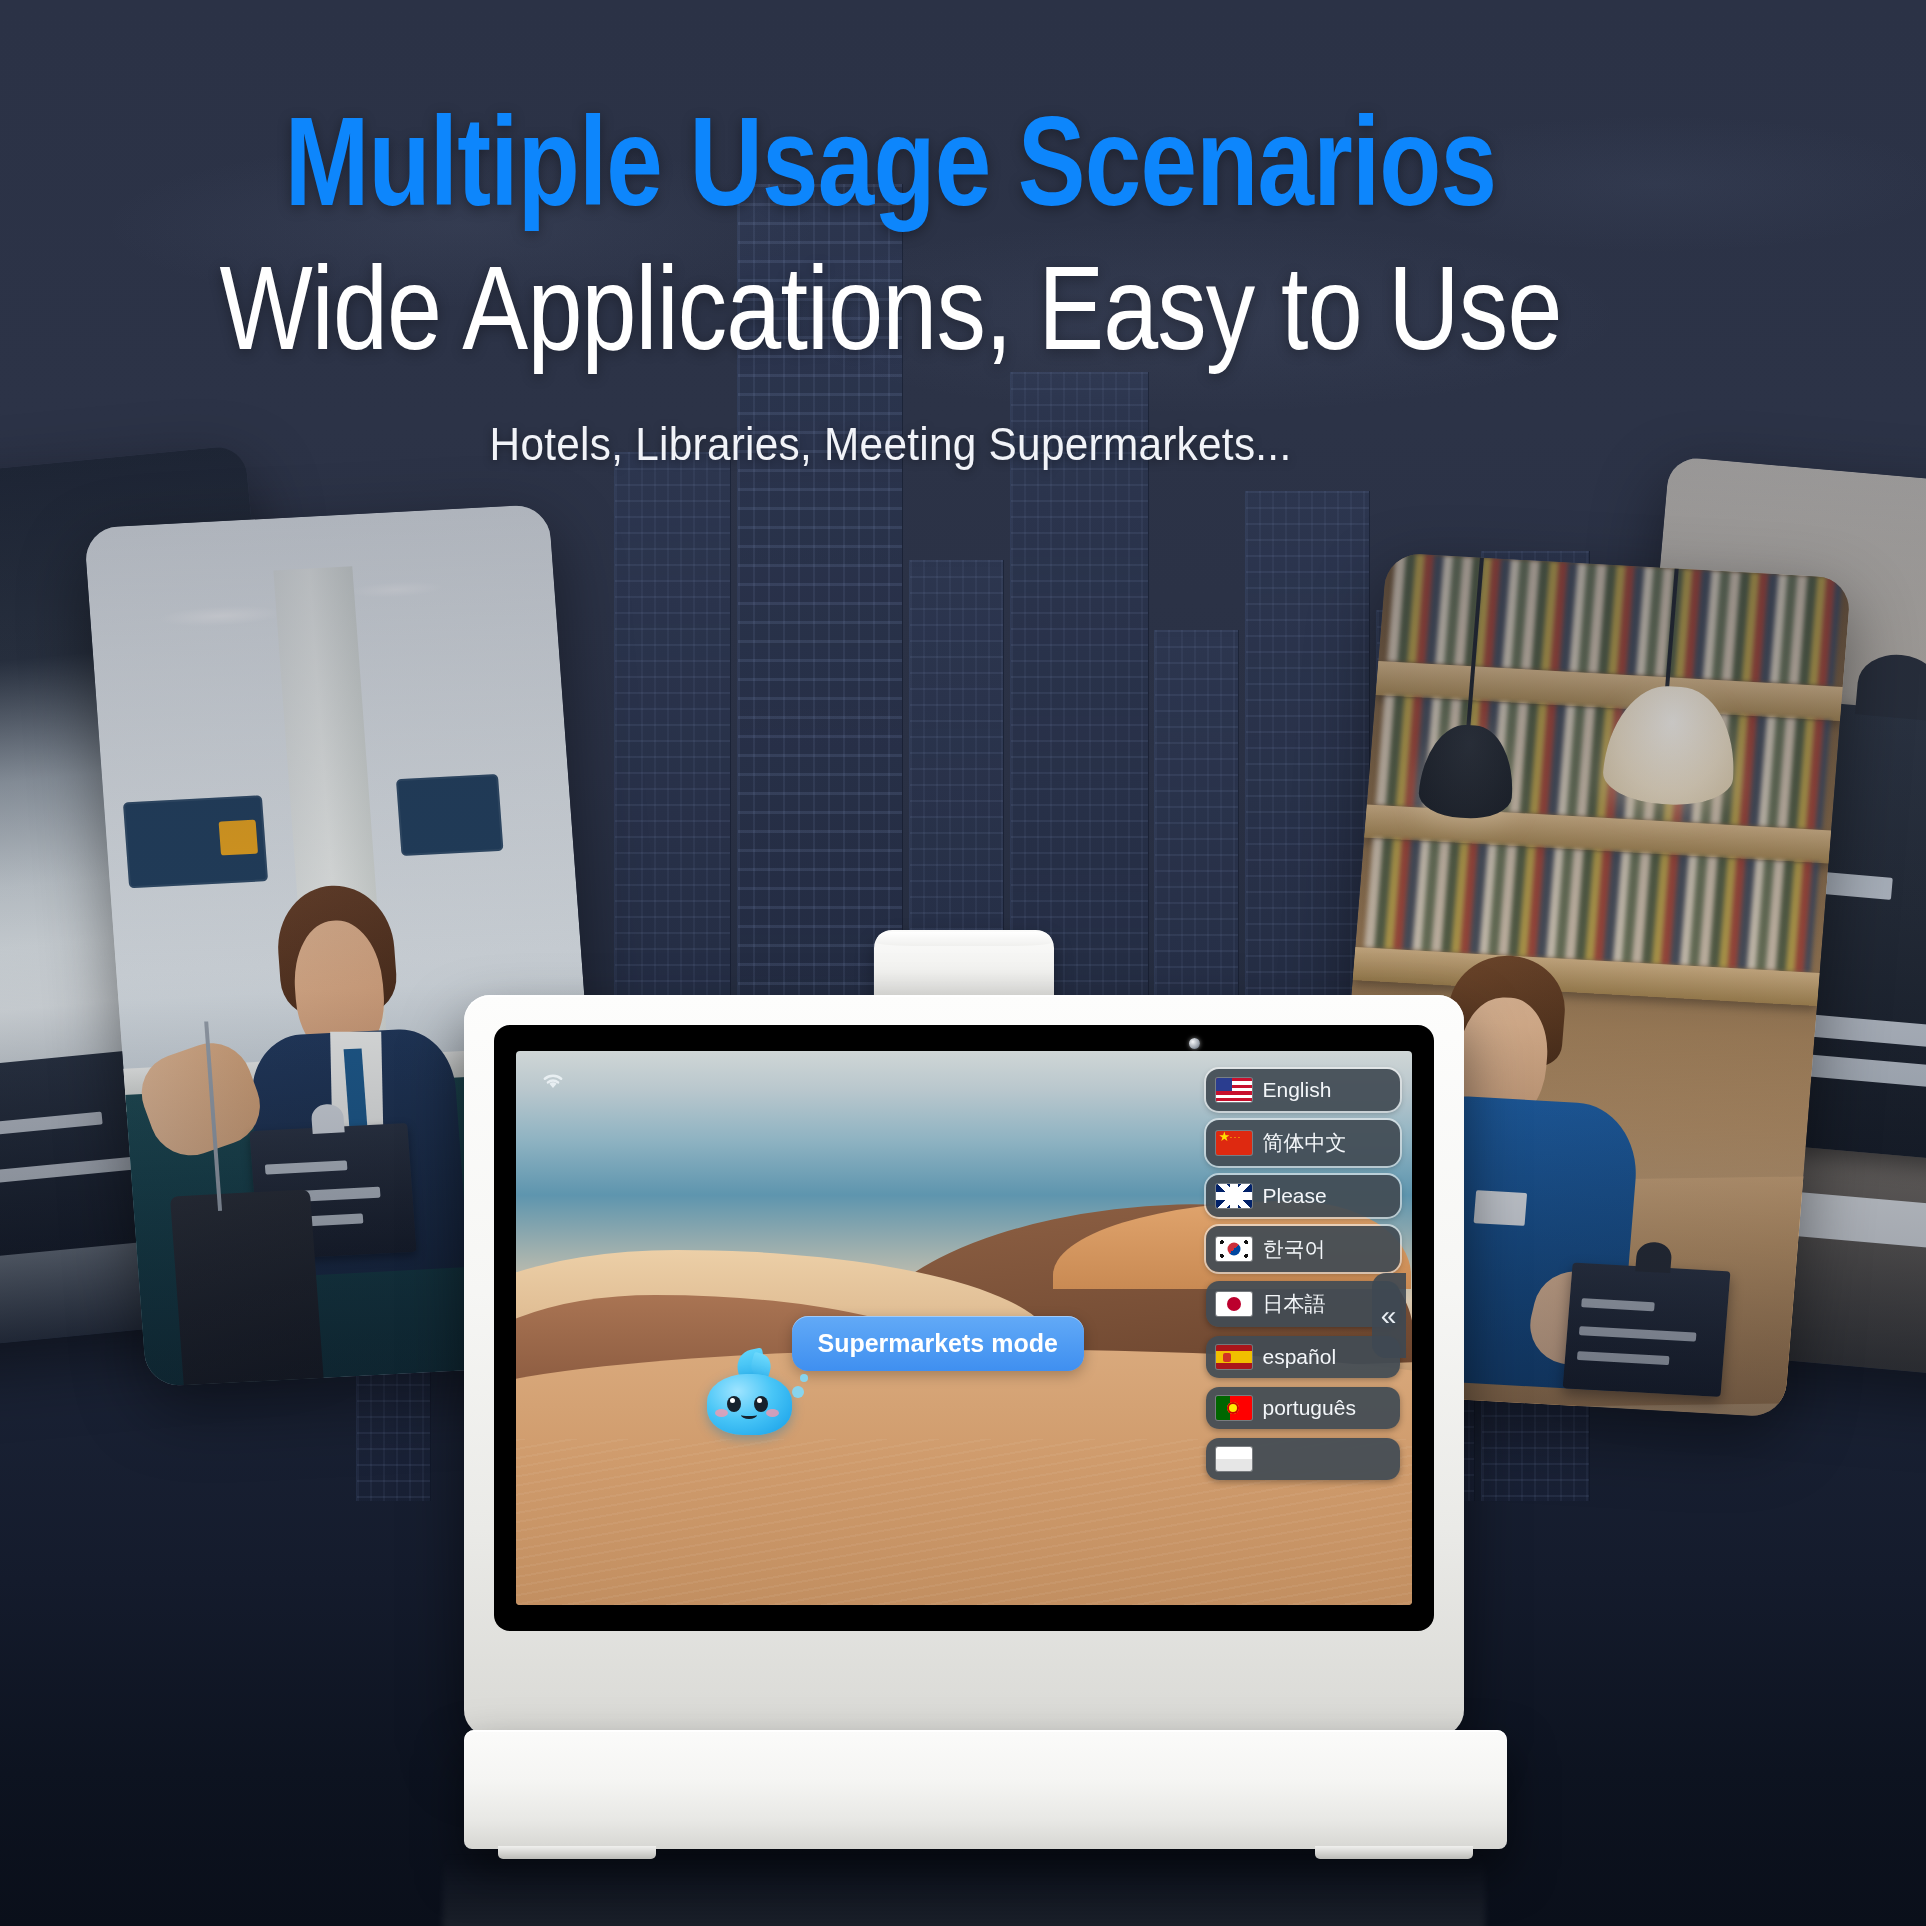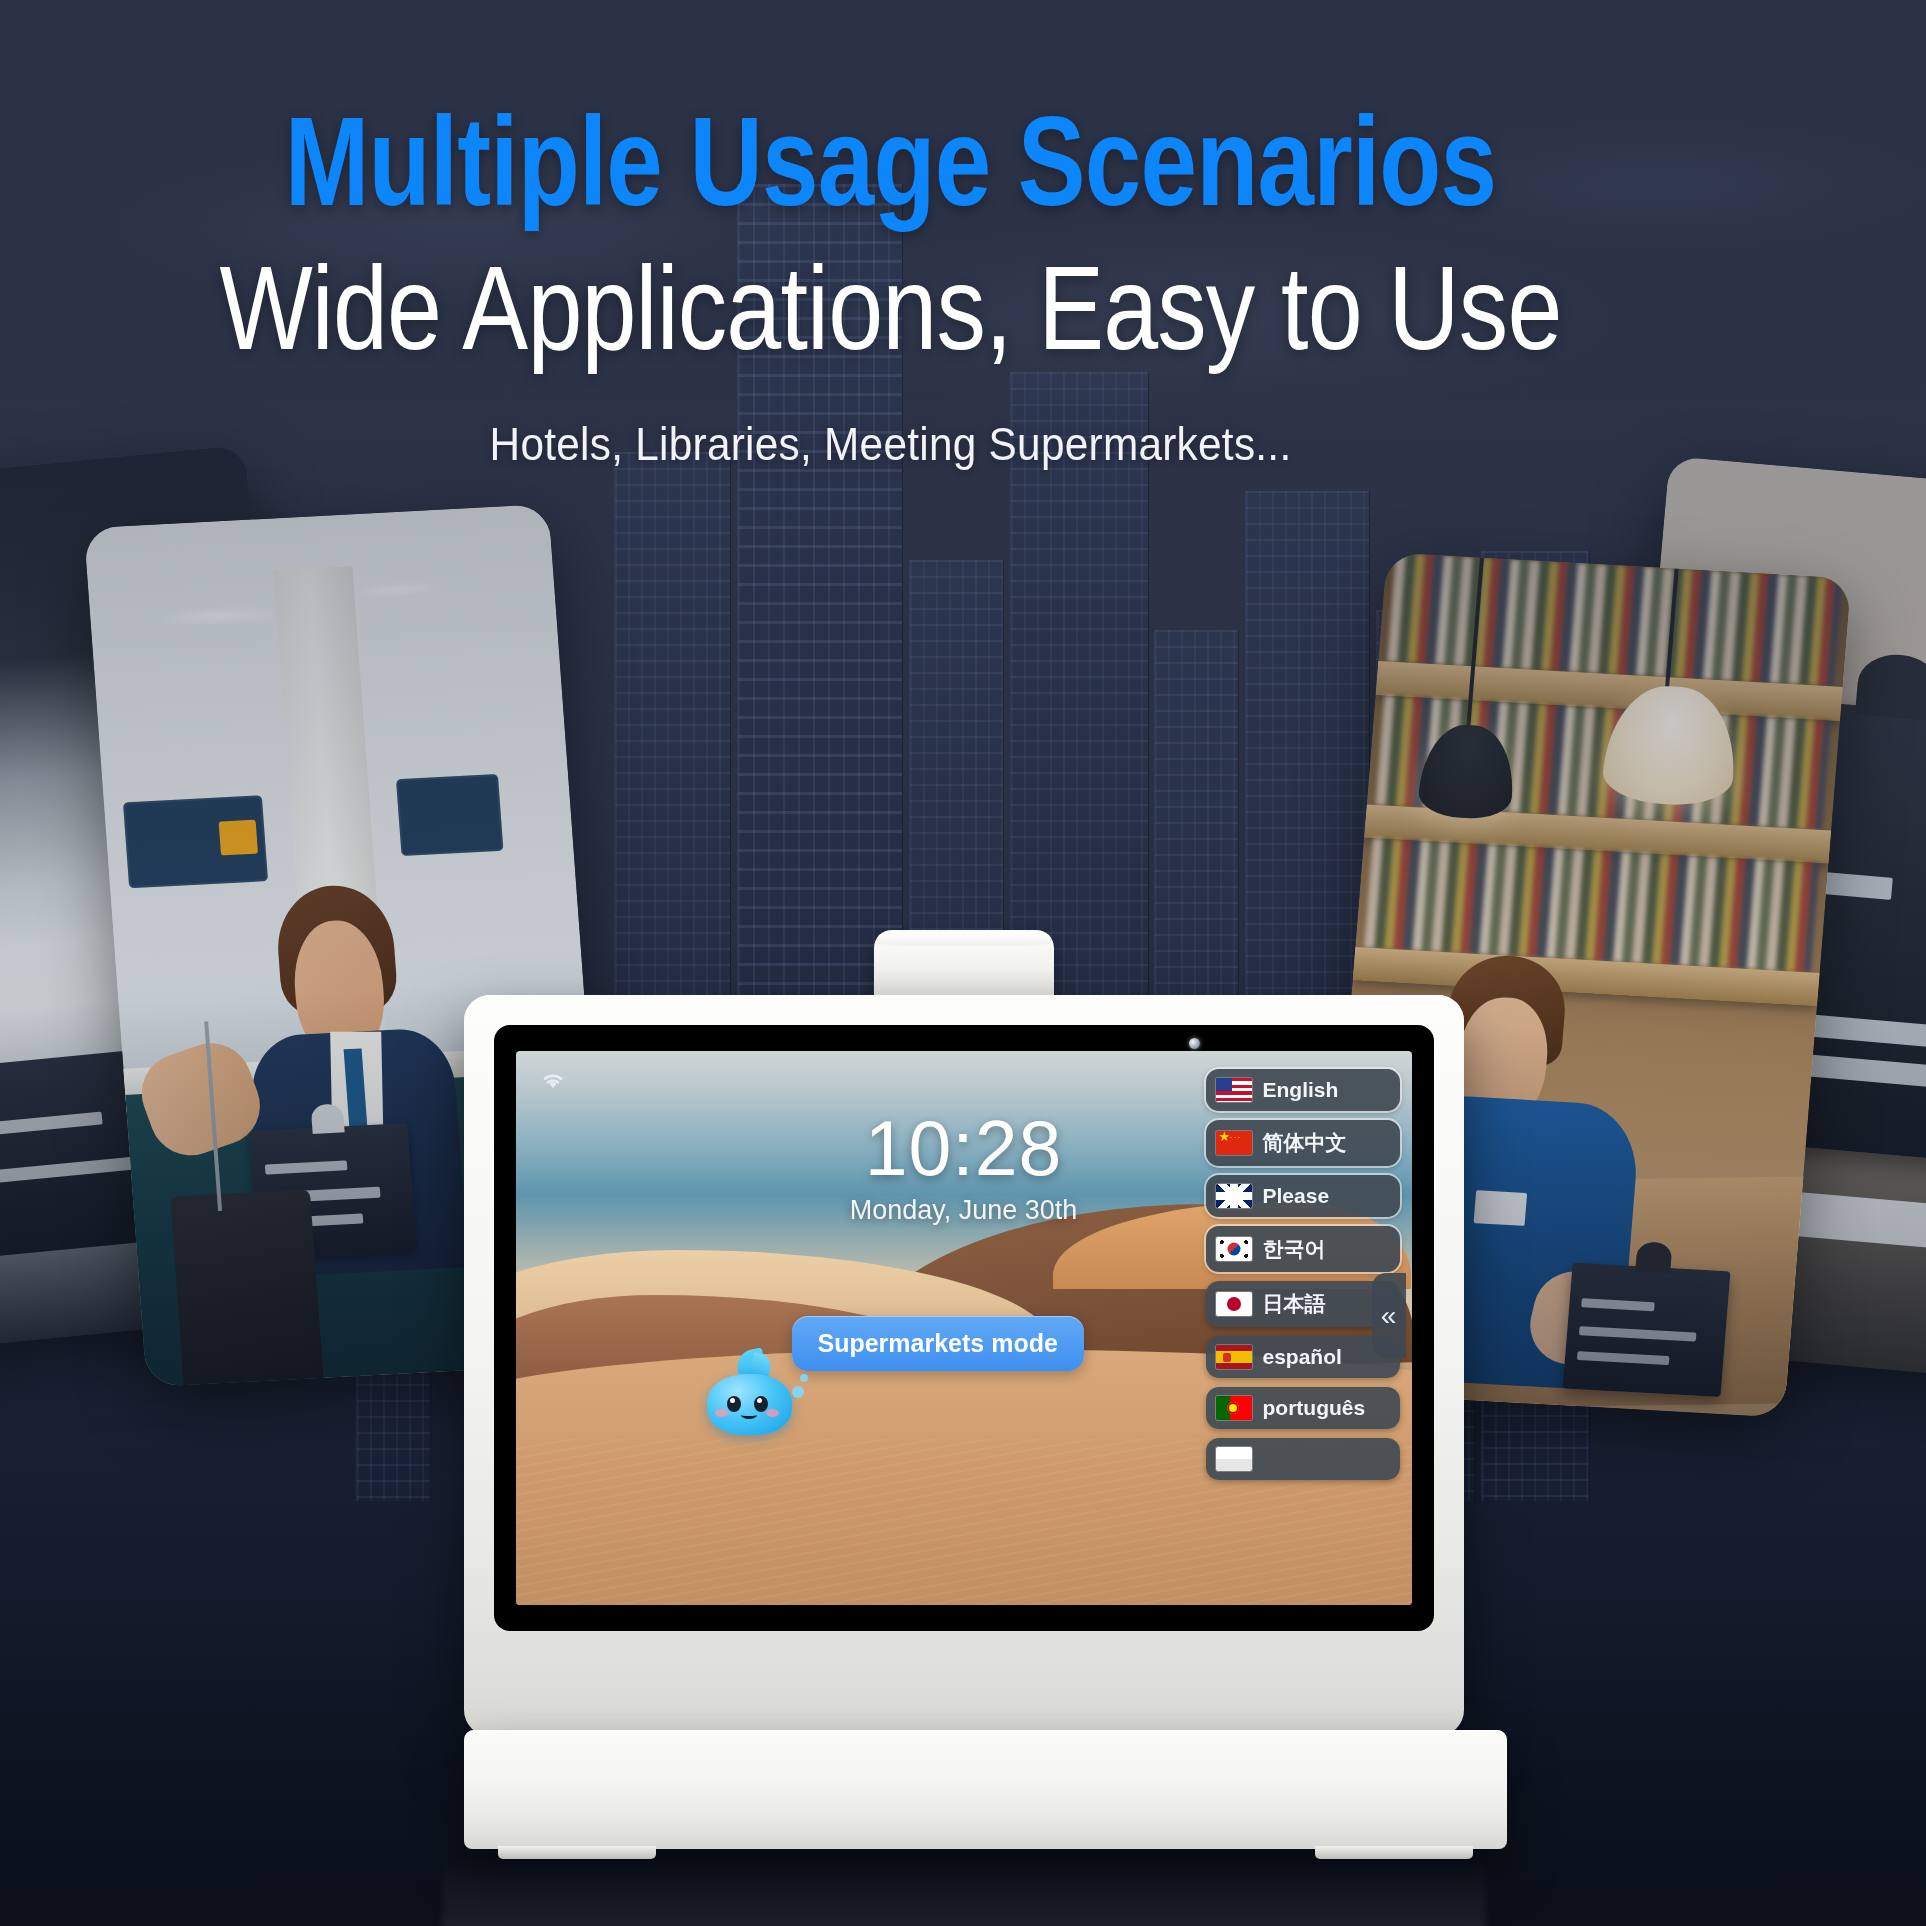--- a/index.html
+++ b/index.html
@@ -526,21 +526,21 @@
     z-index:7;
   }
   .langitem{
     display:flex; align-items:center; gap:11px;
     background: rgba(66,75,84,.93);
     border-radius: 13px;
     padding: 9px 10px;
     box-shadow: 0 2px 6px rgba(0,0,0,.3);
   }
   .langitem.hl{ box-shadow: 0 0 0 2px rgba(255,255,255,.55), 0 2px 6px rgba(0,0,0,.3); }
-  .langitem .lbl{ color:#f3f6f9; font-size:21px; font-weight:700; white-space:nowrap; }
+  .langitem .lbl{ color:#f3f6f9; font-size:21px; font-weight:400; white-space:nowrap; }
   .flag{ width:36px; height:24px; border-radius:2px; flex:none; overflow:hidden; position:relative; box-shadow:0 0 0 1px rgba(255,255,255,.25); }
   .f-us{ background: repeating-linear-gradient(180deg,#c8102e 0 3.4px,#fff 3.4px 6.7px); }
   .f-us::after{ content:""; position:absolute; left:0; top:0; width:46%; height:54%; background:#2a3d8f; }
   .f-cn{ background:#de2910; }
   .f-cn::after{ content:"★"; position:absolute; left:3px; top:-2px; color:#ffde00; font-size:13px; }
   .f-cn::before{ content:"···"; position:absolute; left:14px; top:1px; color:#ffde00; font-size:9px; letter-spacing:1px;}
   .f-gb{ background:#012169; }
   .f-gb::before{
     content:""; position:absolute; inset:0;
     background:
@@ -726,24 +726,20 @@
           <div class="dune d4"></div>
           <div class="dune d5"></div>
           <div class="ripple"></div>
 
           <svg class="wifi" viewBox="0 0 24 20">
             <path d="M12 17.6l-3-3.6a4.8 4.8 0 0 1 6 0z" fill="#eef4f7"></path>
             <path d="M5.2 9.8a10.6 10.6 0 0 1 13.6 0" stroke="#eef4f7" stroke-width="2.1" fill="none" stroke-linecap="round"></path>
             <path d="M7.8 12.8a6.7 6.7 0 0 1 8.4 0" stroke="#eef4f7" stroke-width="2.1" fill="none" stroke-linecap="round"></path>
           </svg>
 
-          <div class="clockbox">
-            <div class="clock-time">10:28</div>
-            <div class="clock-date">Monday, June 30th</div>
-          </div>
 
           <div class="mode-pill">Supermarkets mode</div>
 
           <div class="mascot">
             <i class="sprout"></i>
               <i class="sprout2"></i>
             <i class="body"></i>
             <i class="eye l"></i>
               <i class="eye r"></i>
             <i class="cheek l"></i>

